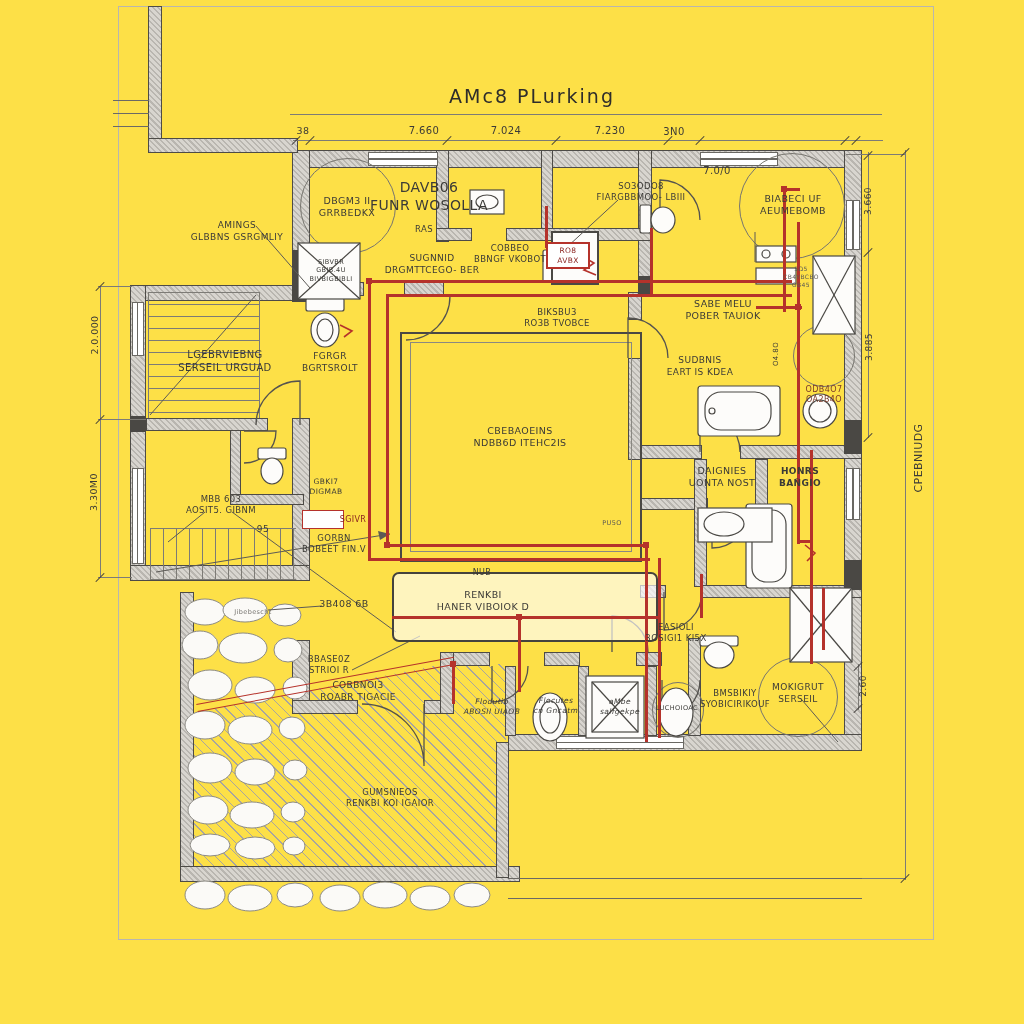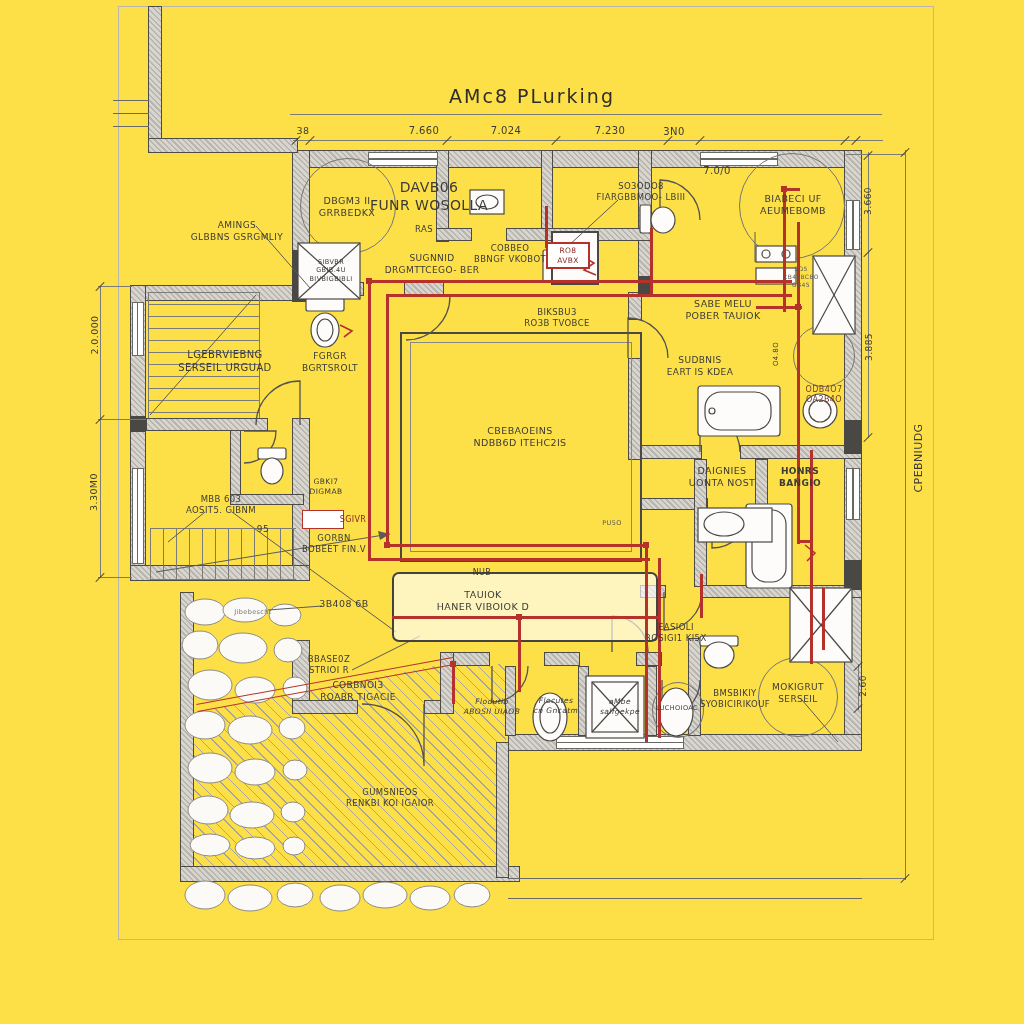--- a/index.html
+++ b/index.html
@@ -494,21 +494,21 @@
         <span>STRIOI R</span>
       </div>
       <div class="ann" style="left: 358px; top: 692px; font-size: 9px; transform: translate(-50%, -50%);">
         <span>COBBNOI3</span>
         <span>ROABR TIGACIE</span>
       </div>
       <div class="ann" style="left: 482px; top: 573px; font-size: 8px; transform: translate(-50%, -50%);">
         <span>NUB</span>
       </div>
       <div class="ann" style="left: 483px; top: 601px; font-size: 9.5px; transform: translate(-50%, -50%);">
-        <span>TAUIOK</span>
+        <span>RENKBI</span>
         <span>HANER VIBOIOK D</span>
       </div>
       <div class="ann" style="left: 676px; top: 633px; font-size: 8.5px; transform: translate(-50%, -50%);">
         <span>EASIOLI</span>
         <span>3OSIGI1 KI5X</span>
       </div>
       <div class="ann" style="left: 492px; top: 707px; font-size: 7.5px; font-style: italic; transform: translate(-50%, -50%);">
         <span>Flodutib</span>
         <span>ABOSII UIAOB</span>
       </div>

